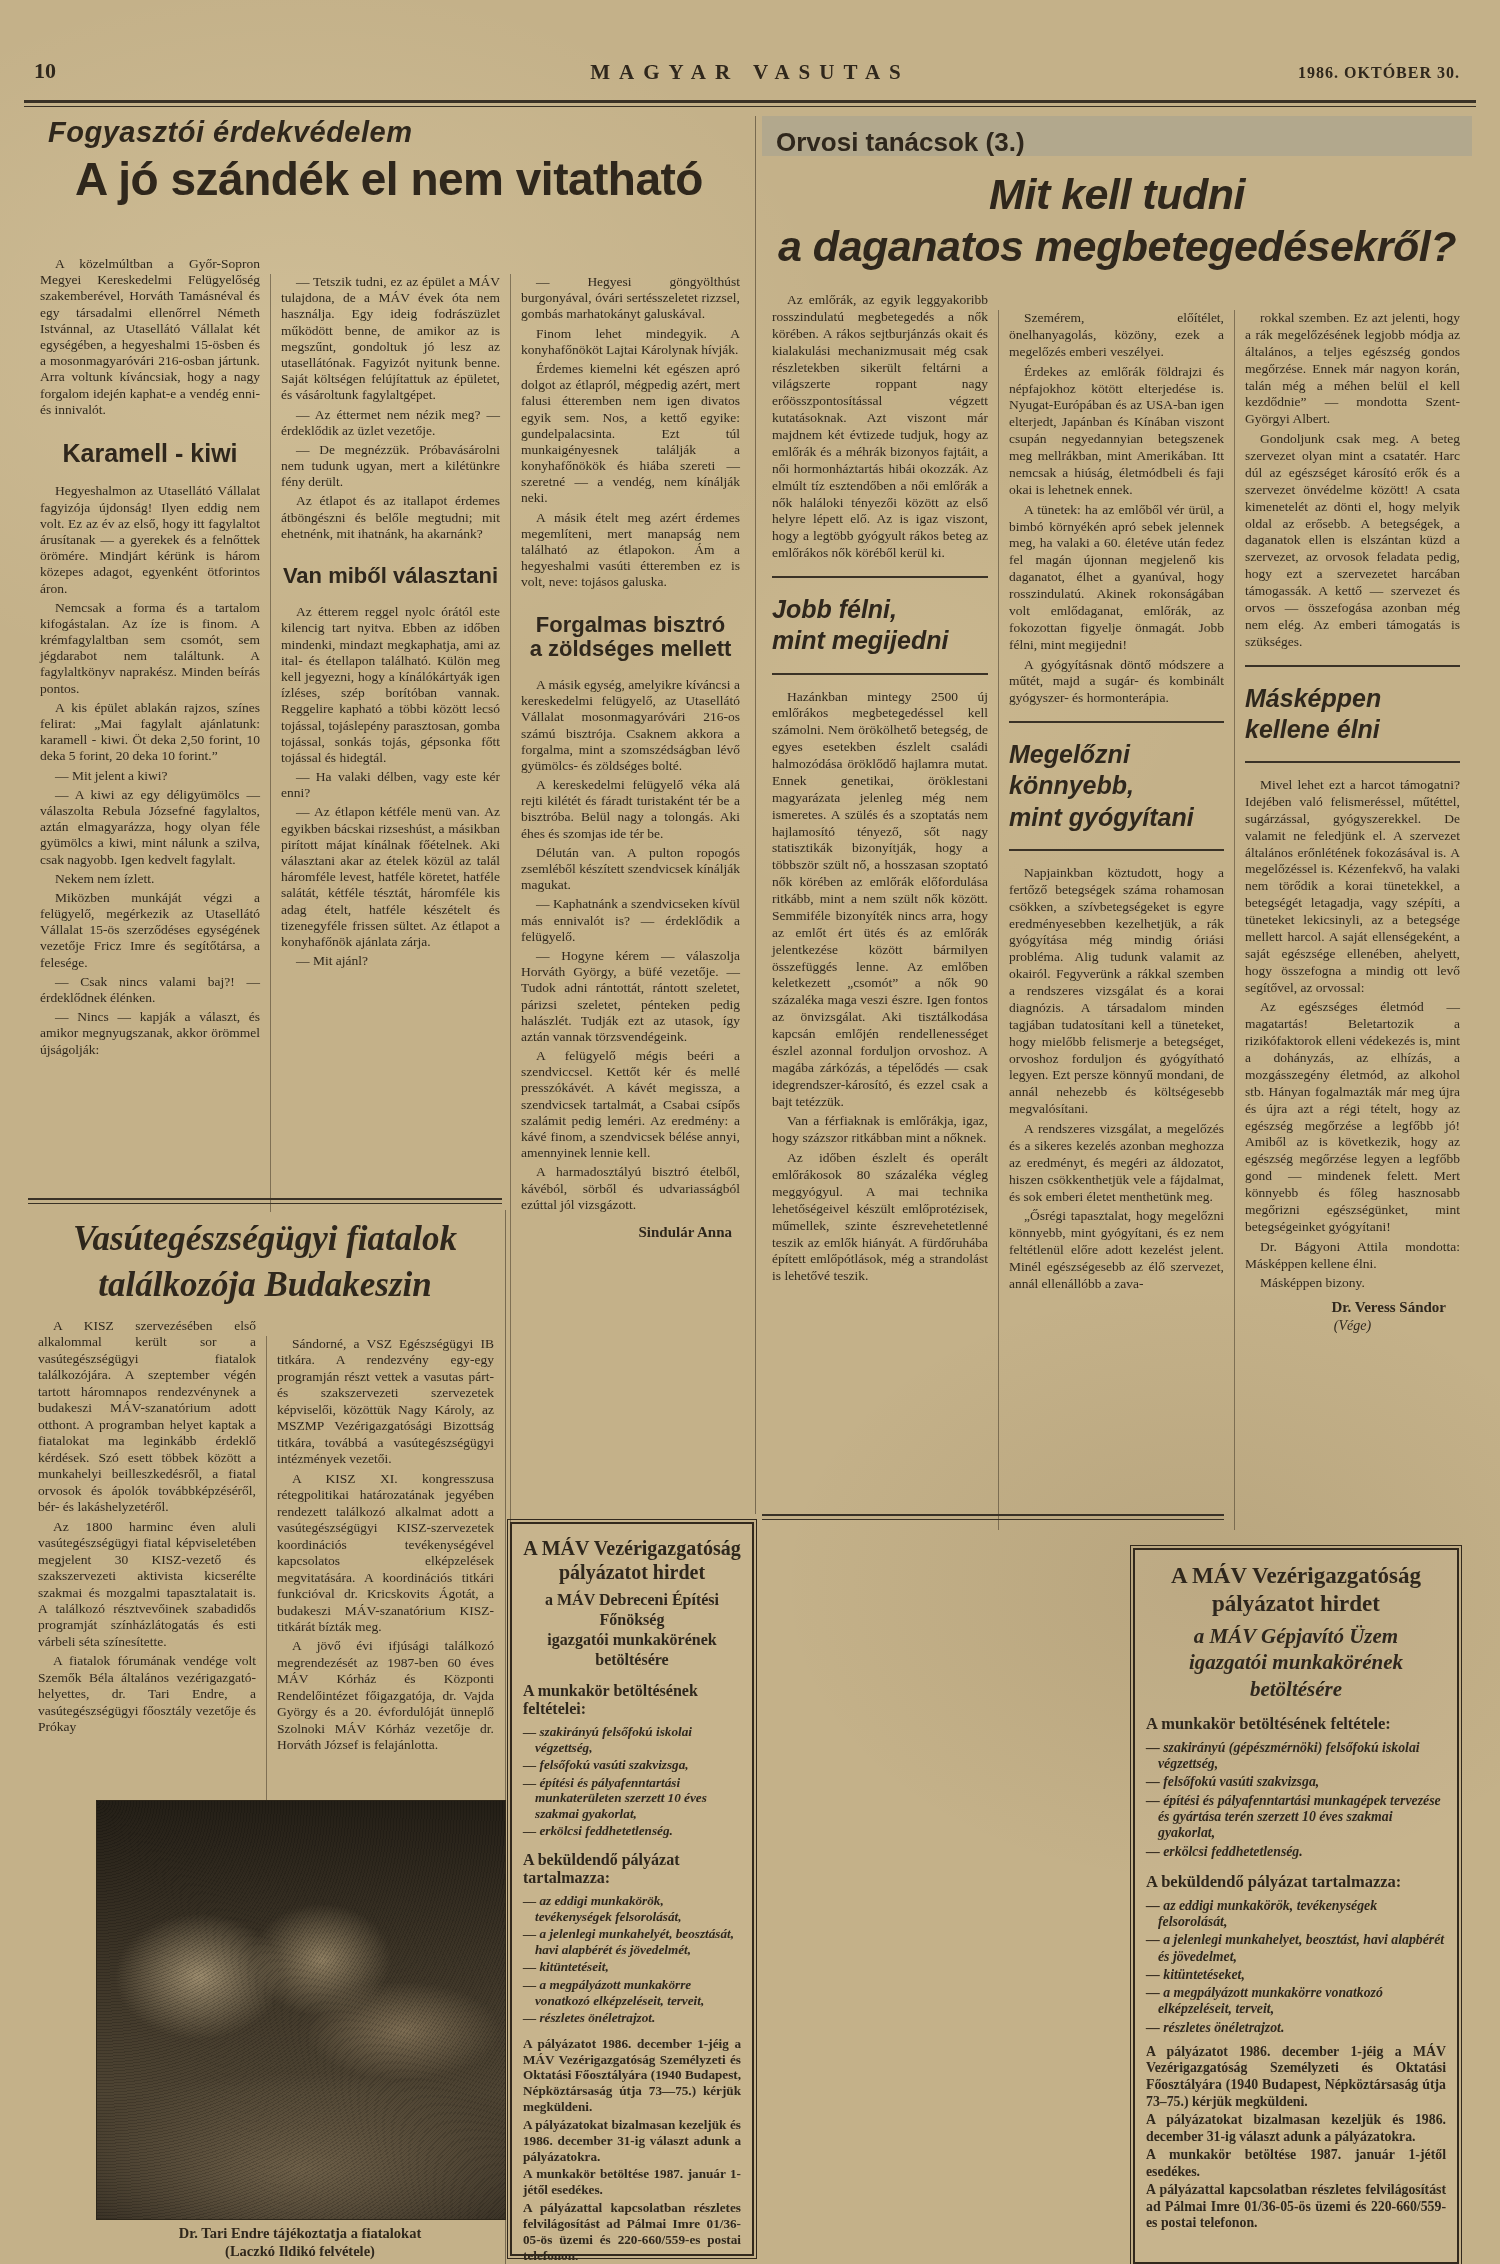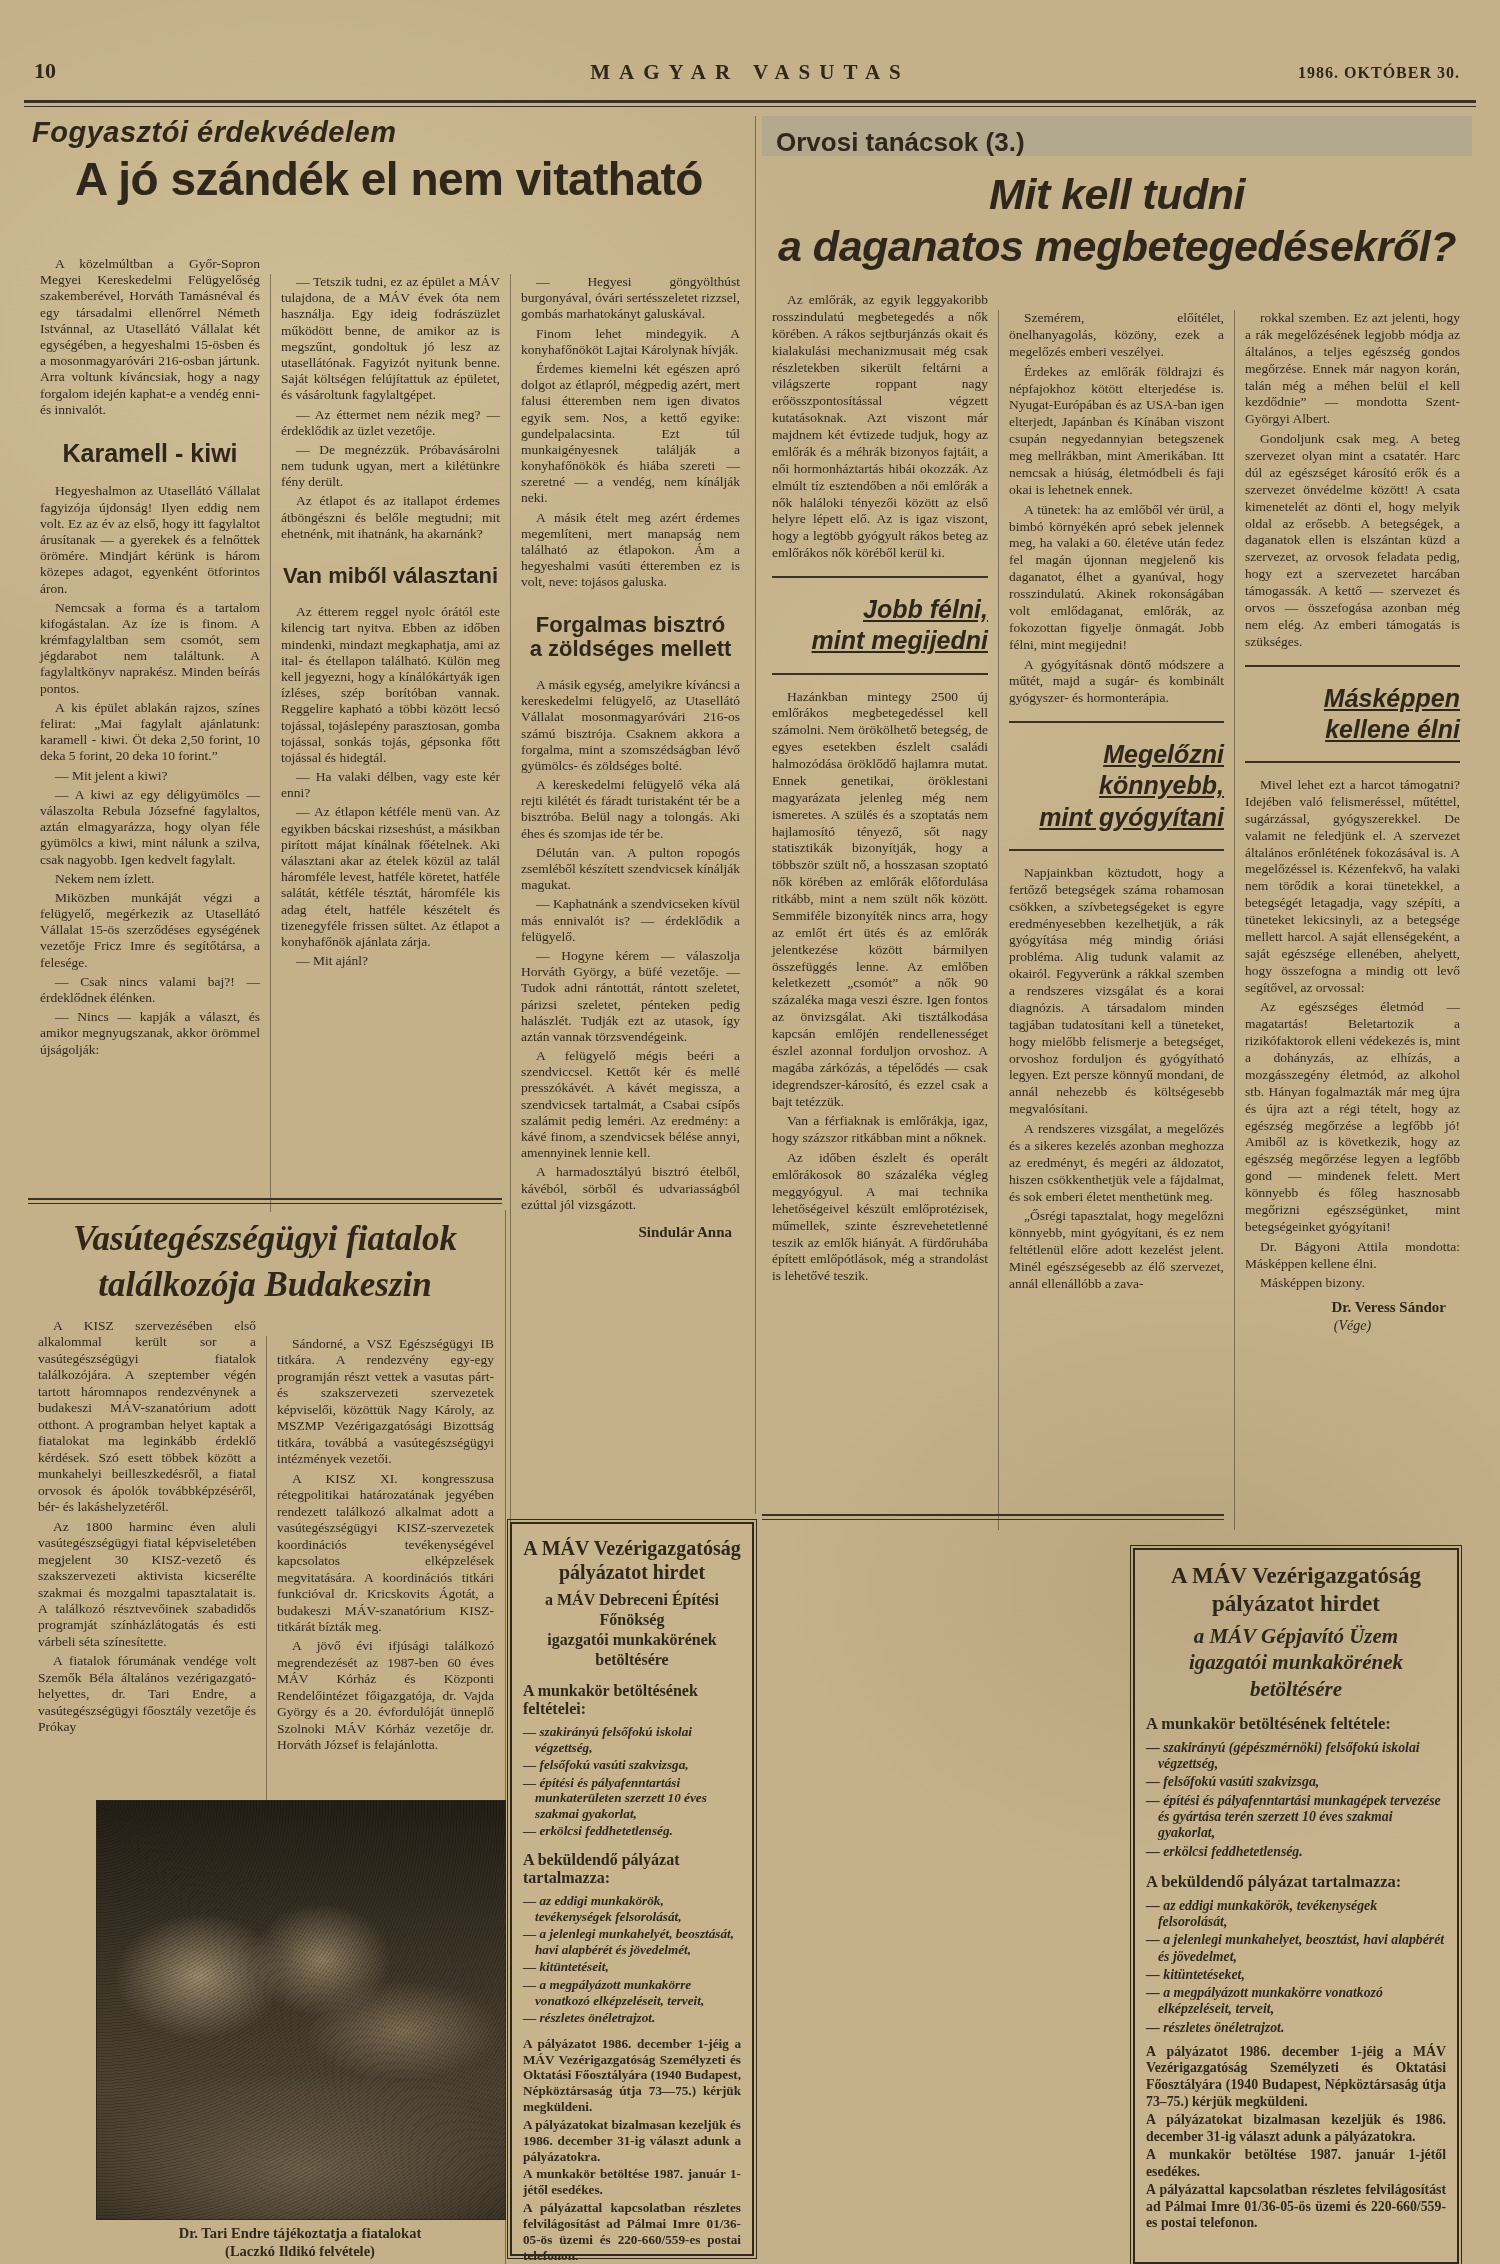--- a/index.html
+++ b/index.html
@@ -20,43 +20,43 @@
     border-top:3px solid #3a3226;border-bottom:1px solid #3a3226;}
   .vrule{position:absolute;width:1px;background:rgba(58,48,32,.55);}
   .hrule-double{border-top:2px solid #3a3226;border-bottom:1px solid #3a3226;height:3px;position:absolute;}
   
   .ncolwrap{display:flex;align-items:flex-start;}
   .ncol{box-sizing:border-box;padding:0 10px;}
   .ncol + .ncol{border-left:1px solid rgba(58,48,32,.5);margin-top:18px;}
   .ncol p{margin:0 0 3px;text-align:justify;text-indent:15px;}
   .clip{overflow:hidden;}
   
-  .consumer-kicker{position:absolute;left:32px;top:116px;
+  .consumer-kicker{position:absolute;left:48px;top:116px;
     font:bold italic 29px "Liberation Sans",sans-serif;letter-spacing:.5px;}
   .consumer-headline{position:absolute;left:30px;top:152px;width:718px;text-align:center;
     font:bold 46px "Liberation Sans",sans-serif;letter-spacing:-.5px;}
   .consumer-cols{position:absolute;left:30px;top:256px;width:720px;
     font-size:13.5px;line-height:1.2;}
   .consumer-cols .ncol{width:240px;}
   .c-sub{font:bold 25px "Liberation Sans",sans-serif;text-align:center;
     margin:22px 0 16px;text-indent:0;white-space:pre-line;line-height:1.1;}
   .c-sub.small{font-size:22px;}
   .h934{height:938px;}
   .h1250{height:1252px;}
   .byline{font-weight:bold;text-align:right;font-size:15px;margin-top:10px;padding-right:8px;}
   
   .med-band{position:absolute;left:762px;top:116px;width:710px;height:40px;background:#b2a88d;}
   .med-kicker{font:bold 26px "Liberation Sans",sans-serif;padding:11px 0 0 14px;}
   .med-headline{position:absolute;left:762px;top:168px;width:710px;text-align:center;
     font:bold italic 43px "Liberation Sans",sans-serif;line-height:1.22;white-space:pre-line;letter-spacing:-.5px;}
   .med-cols{position:absolute;left:762px;top:292px;width:710px;font-size:13.5px;line-height:1.25;}
   .med-cols .ncol{width:236px;}
   .rulebox{border-top:2px solid #3a3226;border-bottom:2px solid #3a3226;
-    font:bold italic 25px "Liberation Sans",sans-serif;text-align:right;
-    padding:16px 0;margin:14px 0 14px;text-indent:0;white-space:pre-line;line-height:1.25;text-decoration:underline;}
+    font:bold italic 25px "Liberation Sans",sans-serif;text-align:left;
+    padding:16px 0;margin:14px 0 14px;text-indent:0;white-space:pre-line;line-height:1.25;}
   .med-byline{font-weight:bold;text-align:right;font-size:15px;margin-top:6px;padding-right:14px;}
   .med-vege{font-style:italic;text-align:center;font-size:14px;}
   .h1220{height:1220px;}
   
   .youth-rule{left:28px;width:474px;top:1198px;}
   .youth-headline{position:absolute;left:28px;top:1216px;width:474px;text-align:center;
     font:bold italic 35px "Liberation Serif",serif;line-height:1.3;white-space:pre-line;}
   .youth-cols{position:absolute;left:28px;top:1318px;width:476px;font-size:13.5px;line-height:1.22;}
   .youth-cols .ncol{width:238px;height:470px;}
   

